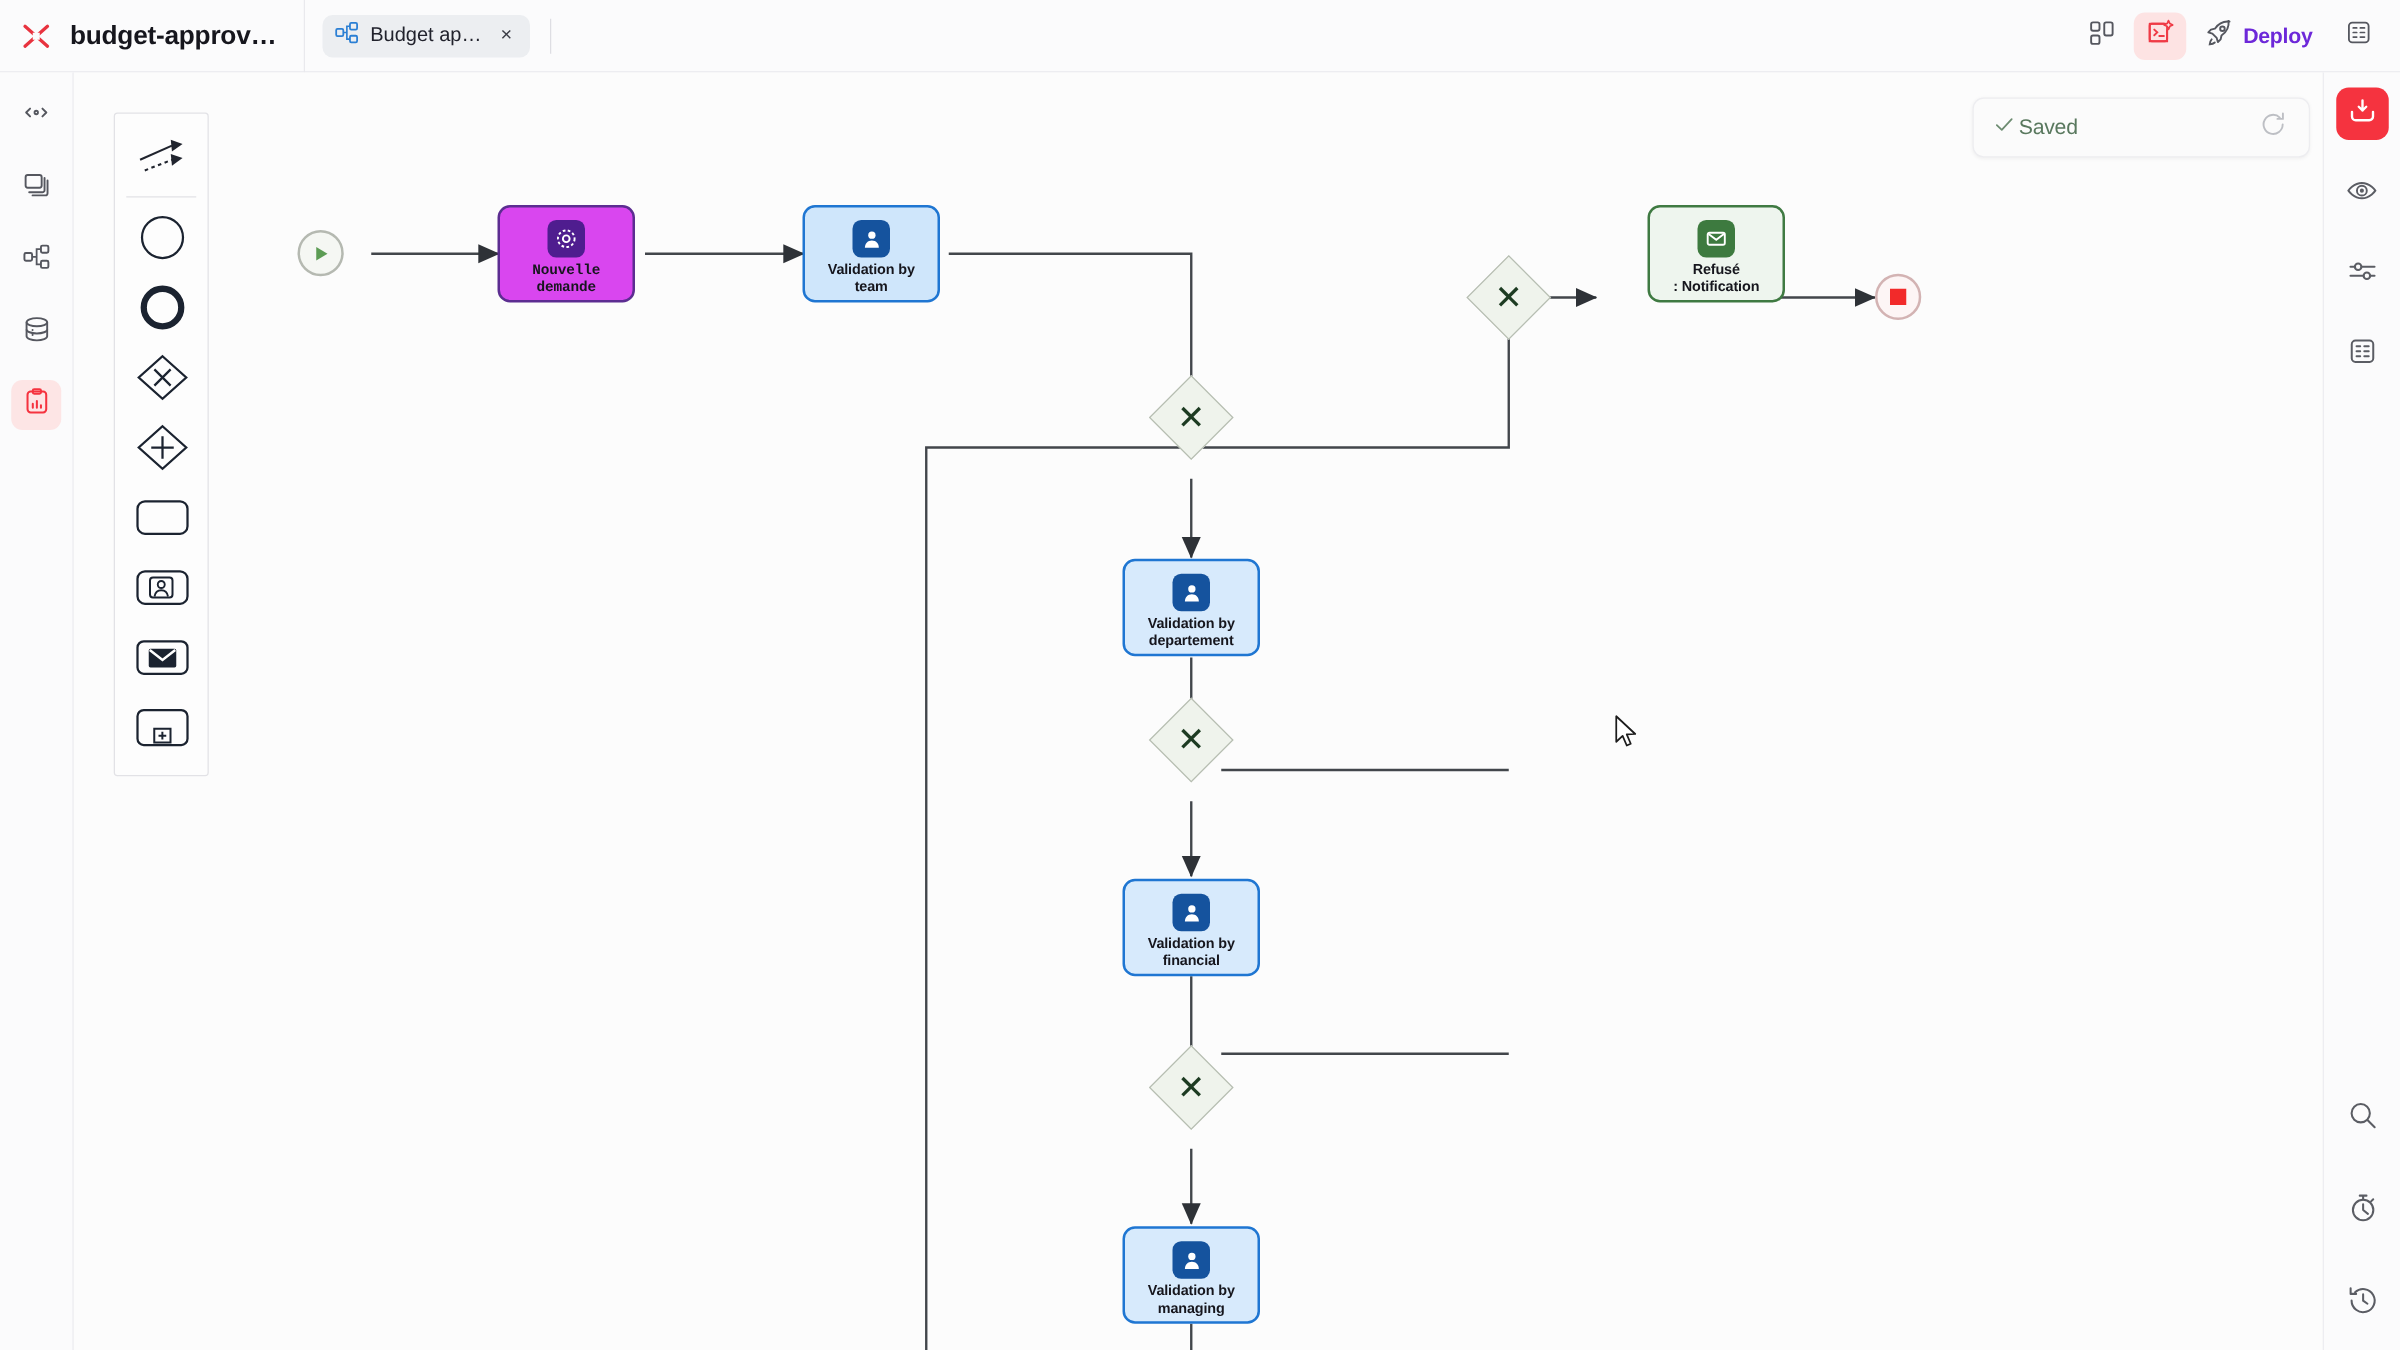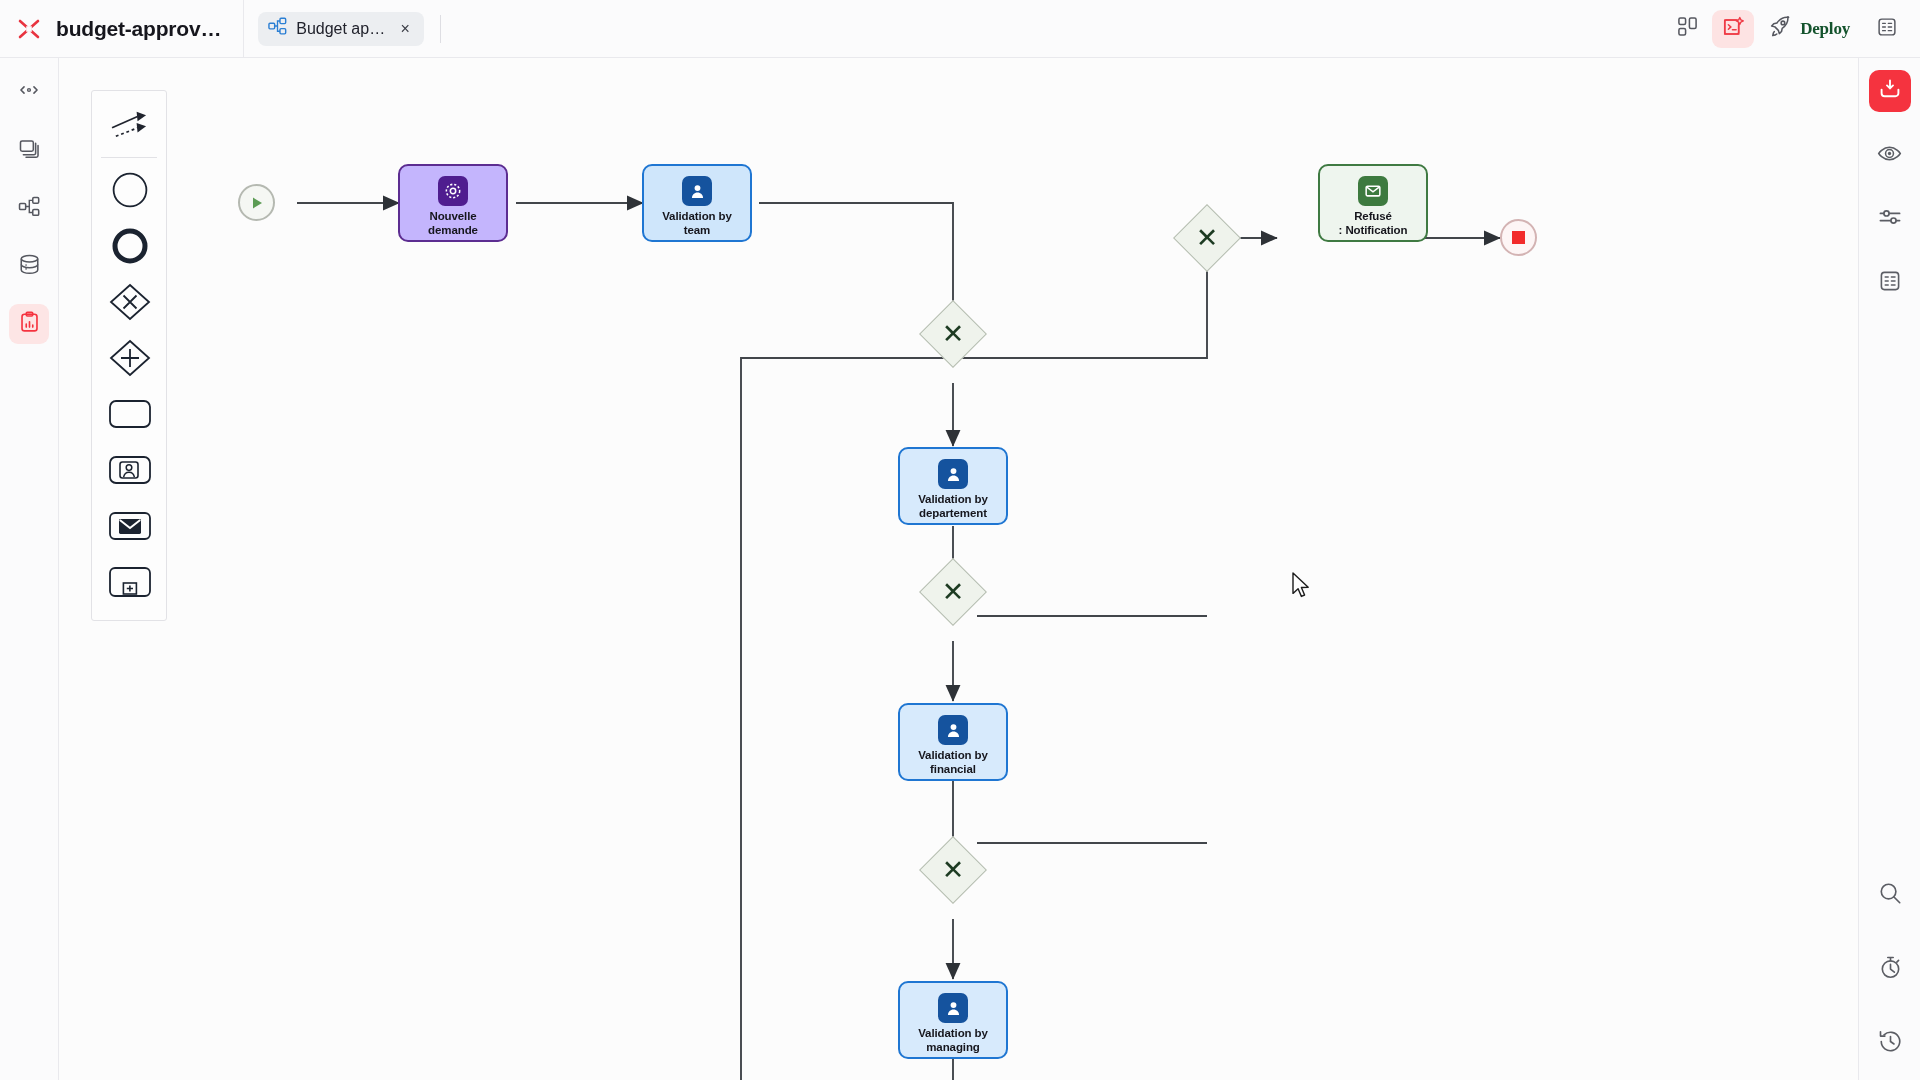--- a/index.html
+++ b/index.html
@@ -45,21 +45,21 @@
   .topbar-actions{display:flex;align-items:center;gap:4px;padding-right:12px;}
   .tb-btn{
     width:42px;height:38px;display:flex;align-items:center;justify-content:center;
     border-radius:9px;cursor:pointer;
   }
   .tb-btn.active{background:#fde3e3;}
   .tb-deploy{
     display:flex;align-items:center;gap:9px;height:38px;padding:0 12px 0 10px;
     border-radius:9px;cursor:pointer;
   }
-  .tb-deploy-label{font-size:17px;font-weight:700;color:#14532d;letter-spacing:-0.2px;font-family:Liberation Serif, serif;}
+  .tb-deploy-label{font-size:17px;font-weight:700;color:#6d28d9;letter-spacing:-0.2px;}
 
   
   .leftrail{
     position:absolute;left:0;top:58px;width:59px;height:1022px;
     background:#fbfbfc;border-right:1px solid #e9e9ed;
     display:flex;flex-direction:column;align-items:center;padding-top:14px;gap:18px;
     box-sizing:border-box;
   }
   .rail-btn{
     width:40px;height:40px;display:flex;align-items:center;justify-content:center;
@@ -109,21 +109,21 @@
   .ev-start{width:37px;height:37px;border:2px solid #b5b9b1;background:#f5f7f3;}
   .ev-end{width:37px;height:37px;border:2px solid #d3b3b3;background:#fdf5f5;}
 
   .task{
     width:110px;height:78px;border-radius:10px;box-sizing:border-box;
     display:flex;flex-direction:column;align-items:center;
     padding-top:10px;
   }
   .task-user{background:#cfe6fb;border:2px solid #1f76d2;}
   .task-user.deep{background:#d7eafc;}
-  .task-service{background:#c4b5fd;border:2px solid #5c2d91;}
+  .task-service{background:#d946ef;border:2px solid #5c2d91;font-family:Liberation Mono, monospace;}
   .task-send{background:#eef5ee;border:2px solid #3f7a42;}
   .task-ico{
     width:30px;height:30px;border-radius:7px;
     display:flex;align-items:center;justify-content:center;
   }
   .ico-user{background:#15539e;}
   .ico-service{background:#4f1d8f;}
   .ico-send{background:#3d7a3f;}
   .task-label{
     margin-top:4px;font-size:11.5px;font-weight:700;color:#16161d;
@@ -612,20 +612,36 @@
             <path d="M3.1 16c0-3.6 2.6-6 5.9-6s5.9 2.4 5.9 6z" fill="#ffffff"></path>
           </svg>
         </div>
         <div class="task-label" style="white-space:pre-line;">Validation by
 managing</div>
       </div>
     </div>
 
   </div>
 
+  <div class="toast">
+    <div class="toast-left">
+      <span>
+        <svg width="17" height="17" viewBox="0 0 18 18">
+          <path d="M2.6 9.6 L6.8 13.6 L15.2 4.6" fill="none" stroke="#6d8c71" stroke-width="1.5" stroke-linecap="round" stroke-linejoin="round"></path>
+        </svg>
+      </span>
+      <span class="toast-text">Saved</span>
+    </div>
+    <span>
+      <svg width="21" height="21" viewBox="0 0 22 22">
+        <path d="M19 11a8 8 0 1 1-2.4-5.7" fill="none" stroke="#bdbfc4" stroke-width="1.6" stroke-linecap="round"></path>
+        <path d="M19.2 1.8v4.6h-4.6" fill="none" stroke="#bdbfc4" stroke-width="1.6" stroke-linecap="round" stroke-linejoin="round"></path>
+      </svg>
+    </span>
+  </div>
 
   <div class="cursor">
     <svg width="22" height="30" viewBox="0 0 22 30">
       <path d="M1 1 L1 21.4 L6.1 16.7 L9.4 24.4 L12.6 23 L9.4 15.5 L16.2 15.2 Z" fill="#ffffff" stroke="#1c1c1c" stroke-width="1.4" stroke-linejoin="round"></path>
     </svg>
   </div>
 
 </div>
 
 </body></html>

